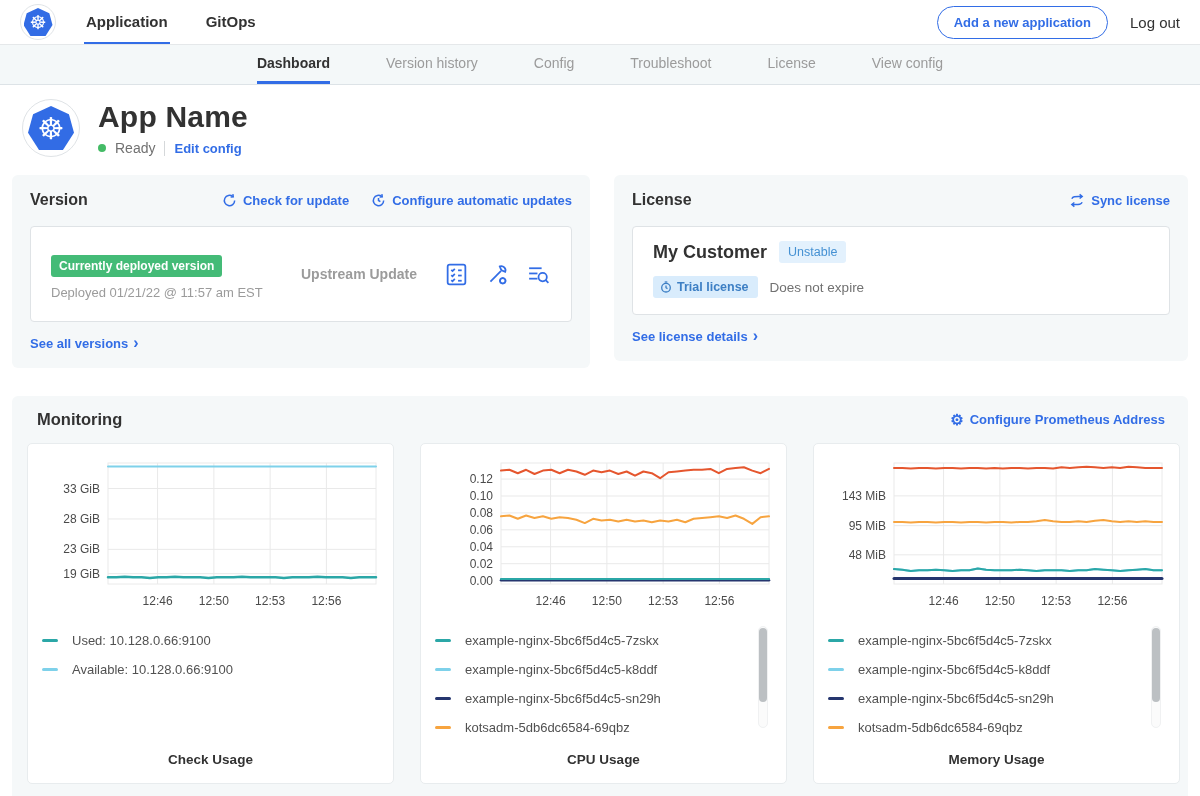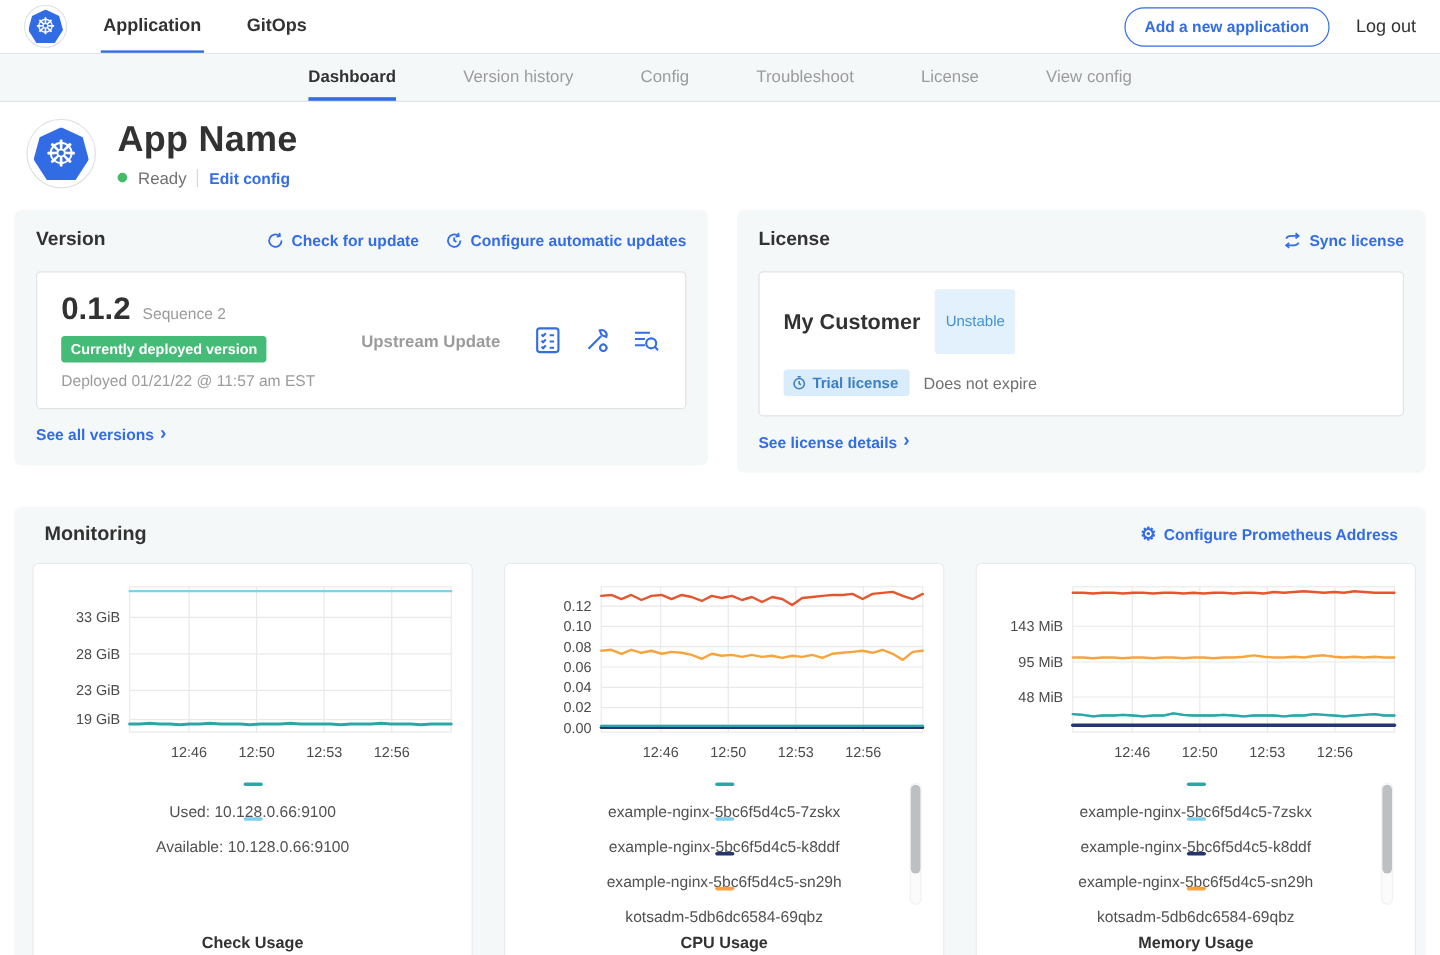--- a/index.html
+++ b/index.html
@@ -53,37 +53,37 @@
   .ver-source { flex:1; font-size:14px; font-weight:700; color:#9b9b9b; }
   .ver-icons { display:flex; gap:16px; align-items:center; }
   .ver-icons svg { cursor:pointer; }
   .see-link { margin-top:13px; display:inline-flex; align-items:center; gap:5px; }
   .chev { font-size:16px; font-weight:700; line-height:1; }
 
   .license-panel { flex:1; }
   .license-inner { padding:14px 20px 16px; }
   .lic-line1 { display:flex; align-items:center; gap:12px; }
   .lic-name { font-size:18px; font-weight:700; }
-  .badge-blue { background:#e3f1fd; color:#4591d3; font-size:12.5px; padding:20px 9px; border-radius:3px; }
+  .badge-blue { background:#e3f1fd; color:#4591d3; font-size:12.5px; padding:4px 9px; border-radius:3px; }
   .lic-line2 { display:flex; align-items:center; gap:12px; margin-top:13px; }
   .badge-trial { background:#d9ecfc; color:#3d7fc4; font-size:12.5px; font-weight:700; padding:4px 9px 4px 7px; border-radius:3px; display:inline-flex; align-items:center; gap:5px; }
   .lic-expiry { font-size:13.5px; color:#717171; }
 
   
   .monitoring { margin:28px 12px 16px; background:#f5f8f9; border-radius:6px; padding:14px 15px 18px; }
   .mon-head { display:flex; align-items:center; margin-bottom:14px; padding:0 8px 0 10px; }
   .mon-title { font-size:16.5px; font-weight:700; }
   .mon-link { margin-left:auto; }
   .gear-glyph { font-size:15px; line-height:1; }
   .charts-row { display:flex; gap:26px; }
   .chart-card { width:367px; background:#fff; border:1px solid #e8ecee; border-radius:5px; padding:12px 14px 16px; }
   .chart-svg { display:block; width:339px; height:158px; }
   .legend { position:relative; margin-top:12px; height:118px; }
   .legend ul { list-style:none; }
-  .legend li { display:flex; align-items:center; gap:14px; height:29px;flex-direction:column; }
+  .legend li { display:flex; align-items:center; gap:14px; height:29px; }
   .legend .dash { width:16px; height:3px; border-radius:2px; flex:none; }
   .legend .lname { font-size:13px; color:#515151; white-space:nowrap; }
   .legend-scroll { position:absolute; right:4px; top:0; width:10px; height:102px; background:#fbfbfb; border:1px solid #f0f1f2; border-radius:5px; display:none; }
   .legend-scroll .thumb { width:8px; height:74px; margin:1px auto 0; background:#bcc0c3; border-radius:4px; }
   .chart-title { text-align:center; font-size:13.5px; font-weight:700; margin-top:8px; }
 
   svg.icon { flex:none; }
 </style>
 </head>
 <body>
@@ -150,24 +150,20 @@
             <path d="M13.5 8a5.5 5.5 0 1 1-2-4.2"></path>
               <path d="M11.6 1.2 12 4l-2.8.4"></path>
               <path d="M8 5.2V8l2 1.3"></path>
           </svg>
           <span>Configure automatic updates</span>
         </span>
       </div>
     </div>
     <div class="inner-card version-inner">
       <div class="ver-left">
-        <div class="ver-line1">
-          <span class="ver-num">0.1.2</span>
-          <span class="ver-seq">Sequence 2</span>
-        </div>
         <span class="badge-green">Currently deployed version</span>
         <div class="ver-deployed">Deployed 01/21/22 @ 11:57 am EST</div>
       </div>
       <div class="ver-source">Upstream Update</div>
       <div class="ver-icons">
         <svg class="icon" width="25" height="25" viewBox="0 0 24 24" fill="none" stroke="#326de6" stroke-width="1.7">
           <rect x="3.5" y="2.5" width="17" height="19" rx="2"></rect>
           <path d="M7 7.5l1.2 1.2L10.4 6.5"></path>
             <path d="M7 12.5l1.2 1.2 2.2-2.2"></path>
             <path d="M7 17.3l1.2 1.2 2.2-2.2"></path>

